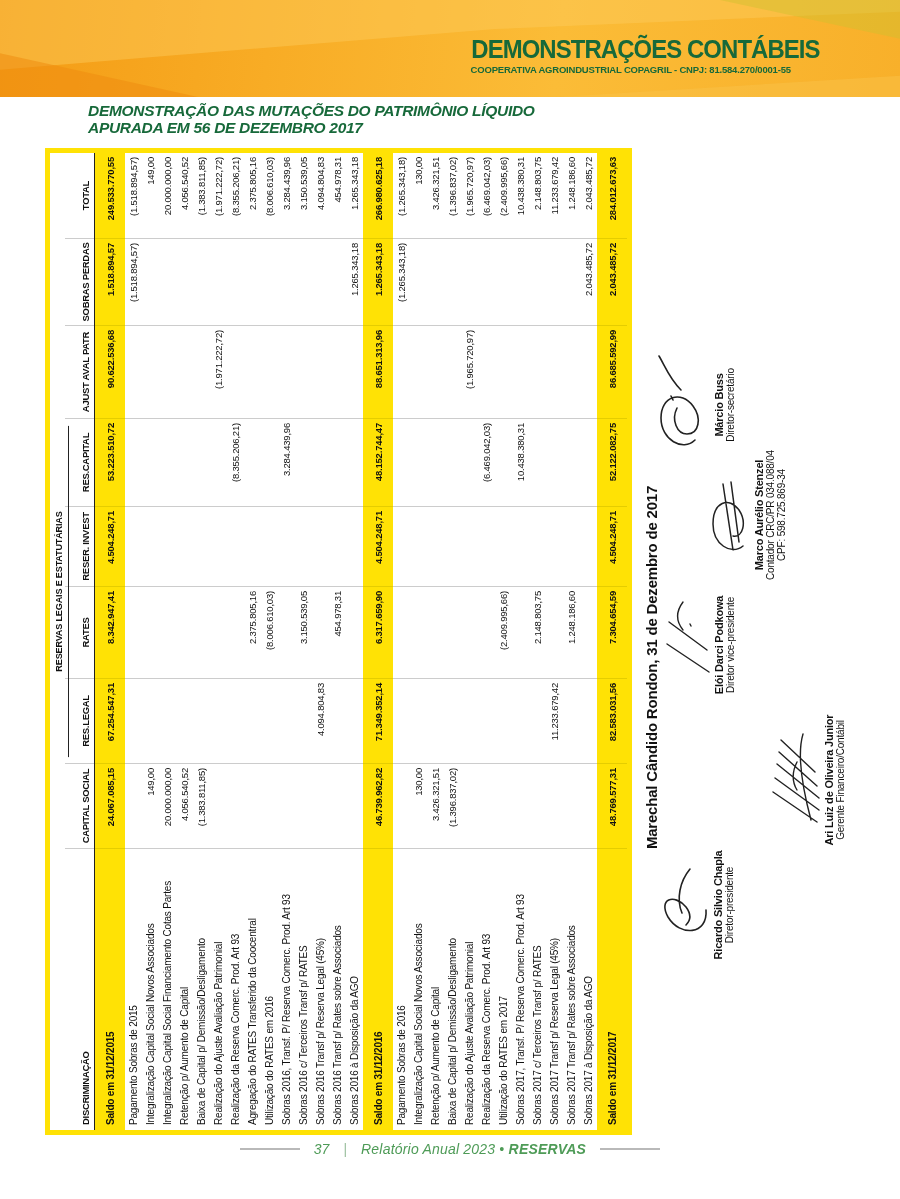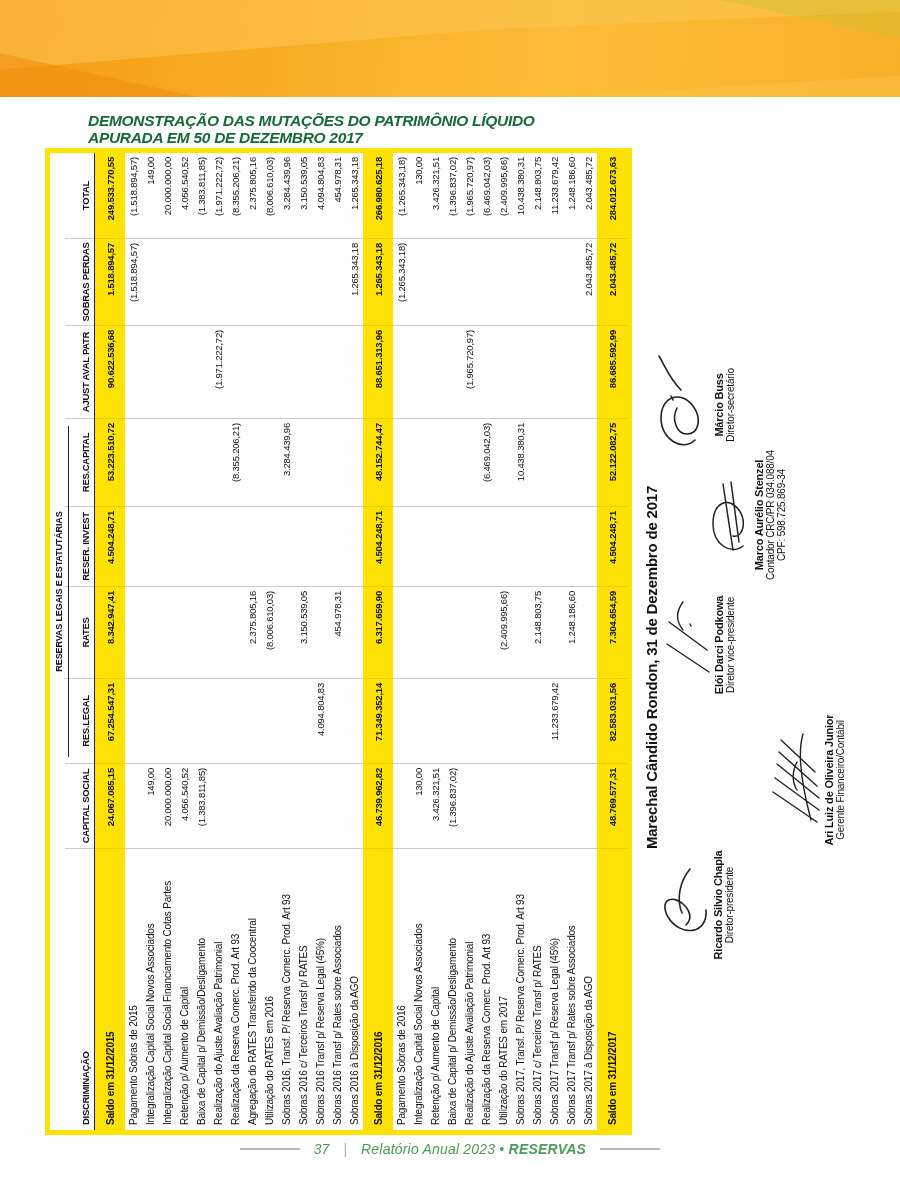--- a/index.html
+++ b/index.html
@@ -17,21 +17,21 @@
     clip-path:polygon(100% 25%,100% 78%,62% 100%,100% 100%);}
   .banner .shape3{position:absolute;inset:0;background:#cfc22e;opacity:.45;
     clip-path:polygon(80% 0,100% 0,100% 40%);}
   .banner .shape4{position:absolute;inset:0;background:#ef8d10;opacity:.55;
     clip-path:polygon(0 55%,22% 100%,0 100%);}
   .banner-text{position:absolute;right:80px;top:36px;text-align:center;}
   .banner-title{font-size:26px;font-weight:bold;letter-spacing:-1px;color:#17693a;
     transform:scaleX(.92);transform-origin:right center;line-height:26px;}
   .banner-sub{font-size:9.5px;font-weight:bold;color:#17693a;letter-spacing:-0.2px;margin-top:2px;}
   
-  .doc-title{position:absolute;left:88px;top:112px;color:#17693a;
+  .doc-title{position:absolute;left:88px;top:102px;color:#17693a;
     font-weight:bold;font-style:italic;font-size:15.5px;line-height:17px;letter-spacing:-0.3px;}
   
   .rot{position:absolute;left:45px;top:150px;width:985px;height:825px;
     transform-origin:0 0;transform:rotate(-90deg) translateX(-985px);}
   .tbl{position:absolute;left:0;top:0;width:977px;border:5px solid #ffe205;background:#fff;}
   .hrowA{display:grid;grid-template-columns:281px 85px 345px 93px 87px 86px;height:18px;}
   .hrowA .gcell{font-size:9.5px;font-weight:bold;text-align:center;line-height:18px;
     border-bottom:1px solid #222;letter-spacing:-0.2px;transform:scaleX(.96);}
   .hrowB{display:grid;grid-template-columns:281px 85px 85px 92px 80px 88px 93px 87px 86px;height:26px;
     border-bottom:1.5px solid #222;}
@@ -70,25 +70,29 @@
 </head>
 <body>
 
 <div class="page">
 
   <div class="banner">
     <div class="shape1"></div>
     <div class="shape2"></div>
     <div class="shape3"></div>
     <div class="shape4"></div>
+    <div class="banner-text">
+      <div class="banner-title">DEMONSTRAÇÕES CONTÁBEIS</div>
+      <div class="banner-sub">COOPERATIVA AGROINDUSTRIAL COPAGRIL - CNPJ: 81.584.270/0001-55</div>
+    </div>
   </div>
 
   <div class="doc-title">
     <div>DEMONSTRAÇÃO DAS MUTAÇÕES DO PATRIMÔNIO LÍQUIDO</div>
-    <div>APURADA EM 50 DE DEZEMBRO 2017</div>
+    <div>APURADA EM 56 DE DEZEMBRO 2017</div>
   </div>
 
   <div class="rot">
 
     <div class="tbl">
       <div class="hrowA">
         <div></div>
           <div></div>
         <div class="gcell">RESERVAS LEGAIS E ESTATUTÁRIAS</div>
         <div></div>

